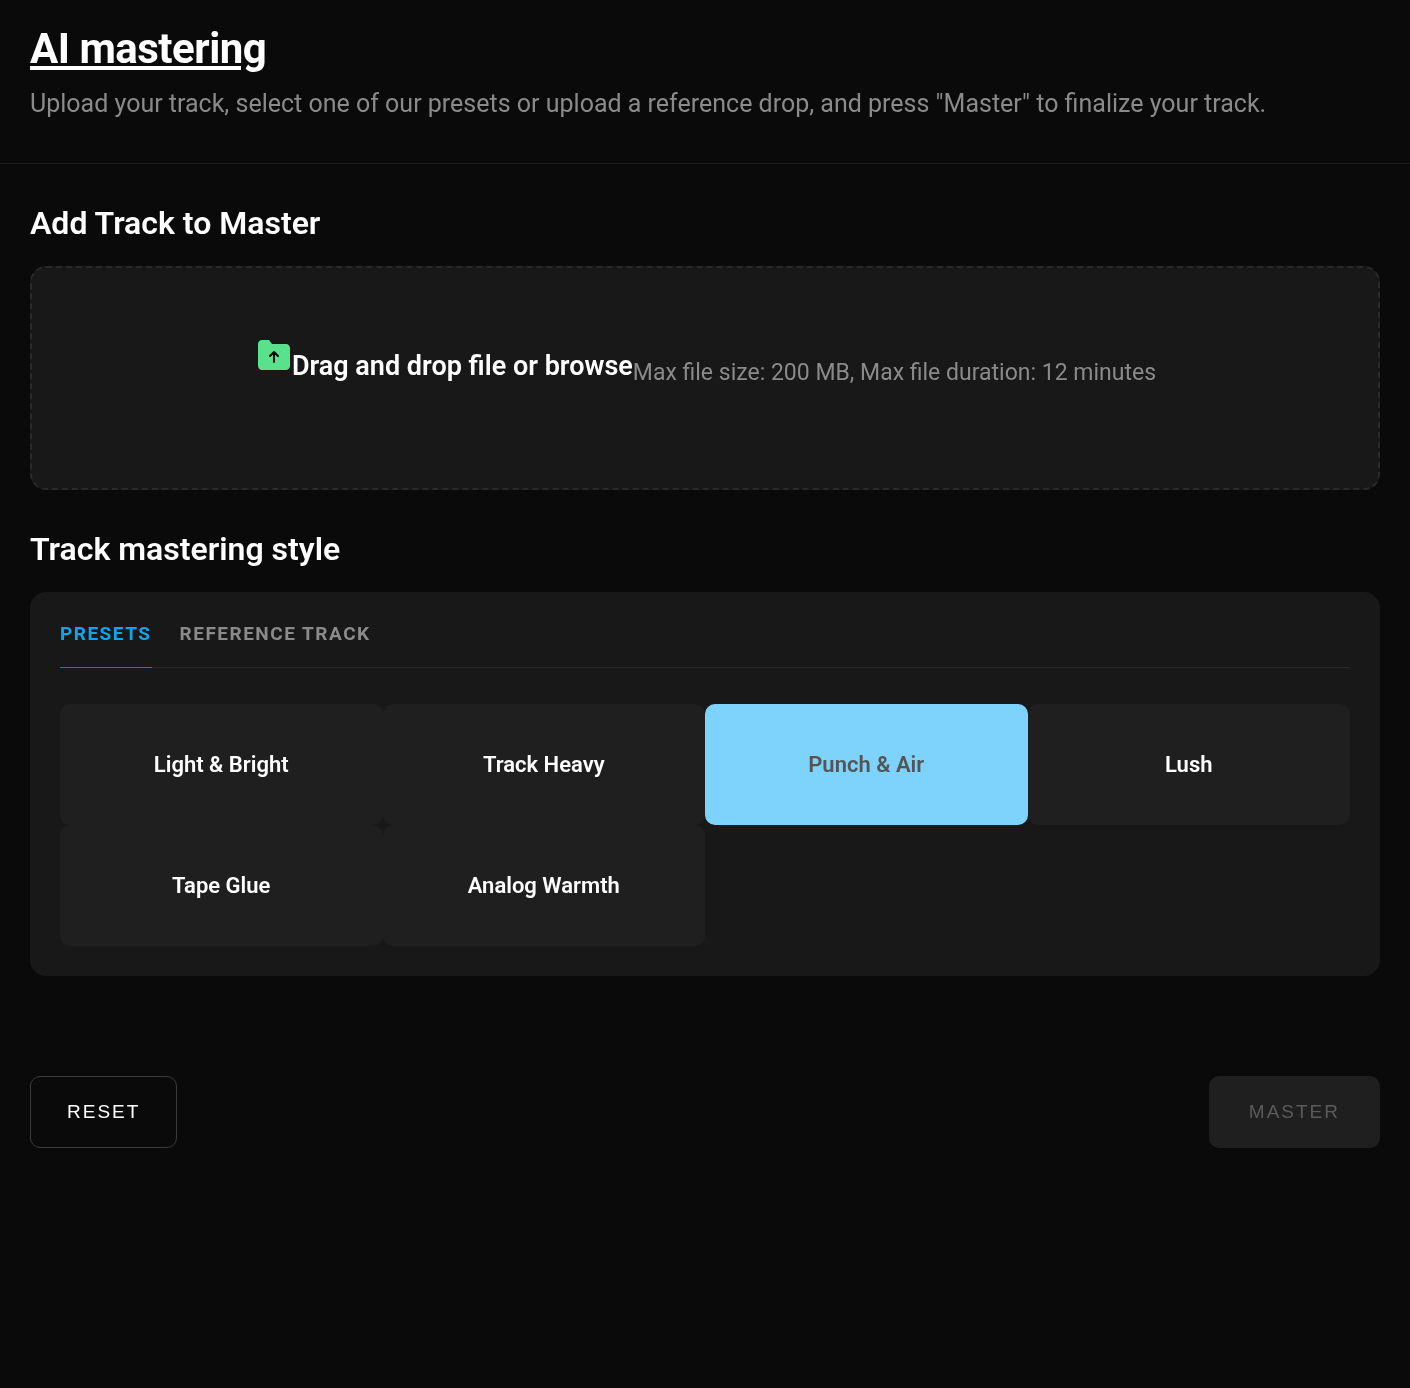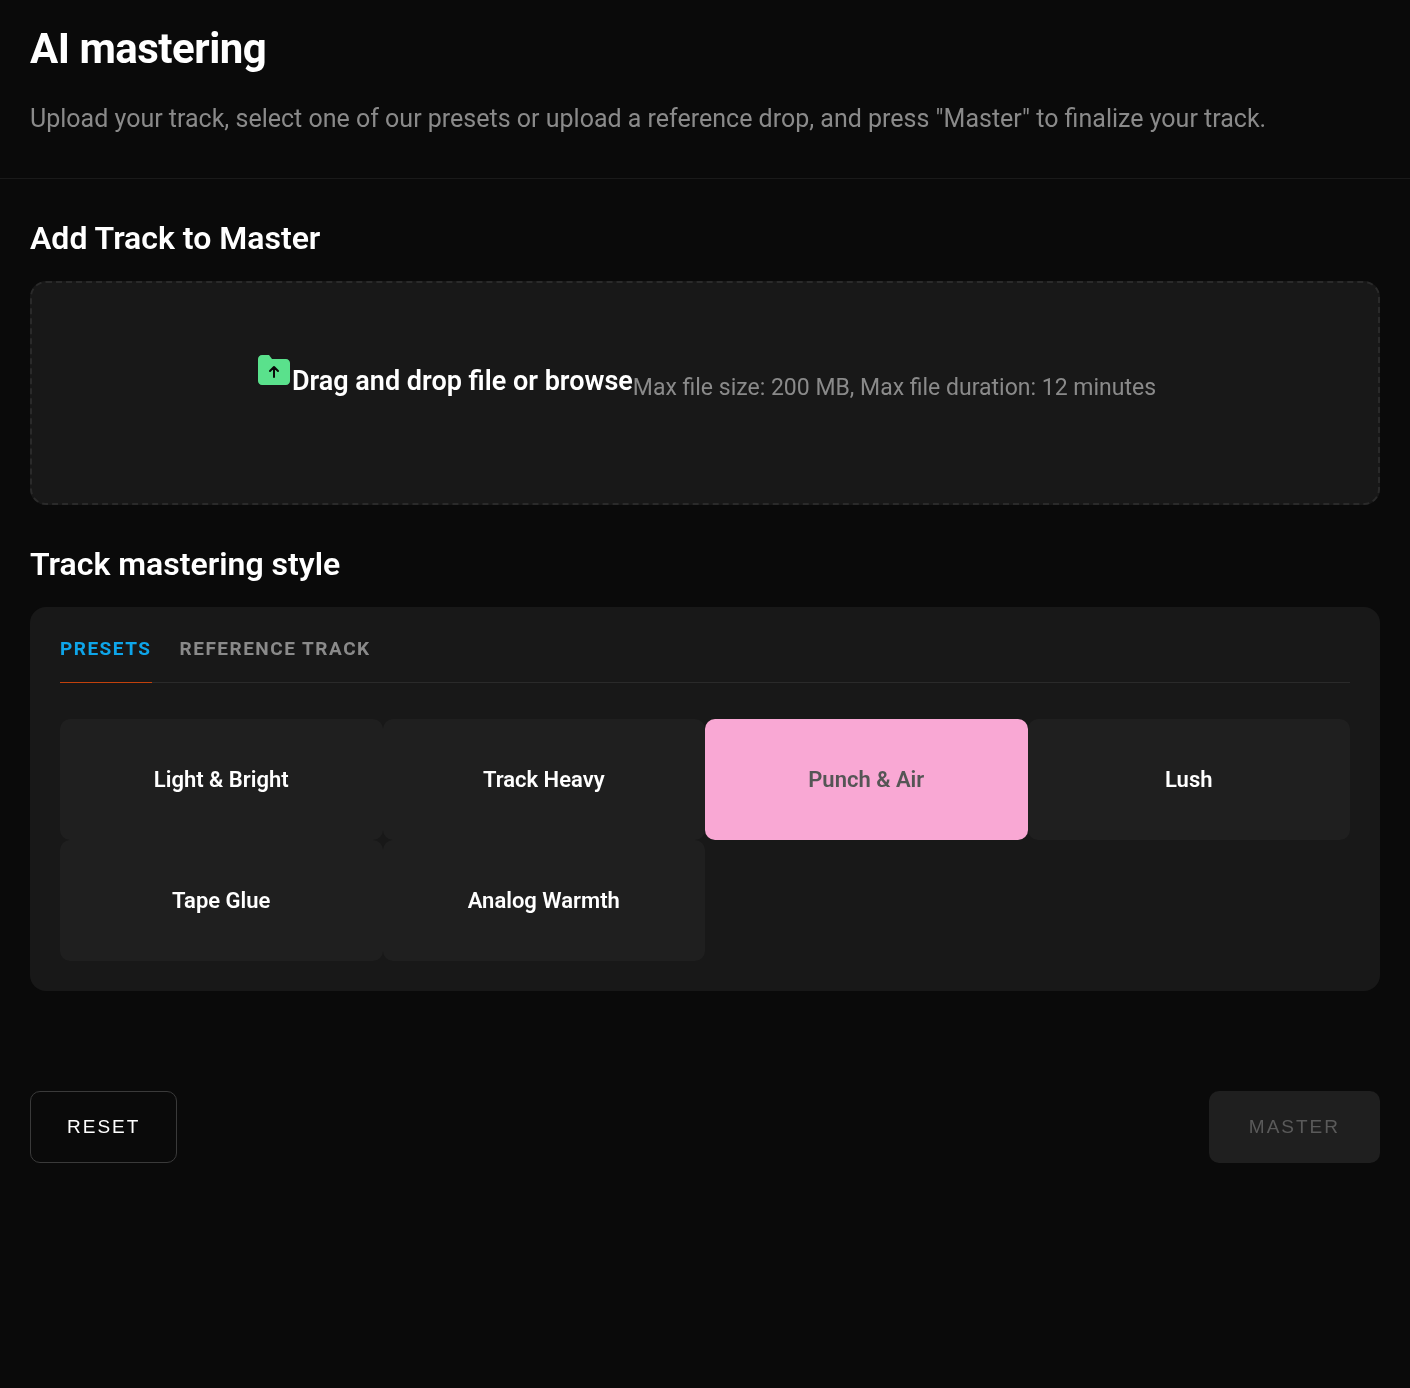--- a/index.html
+++ b/index.html
@@ -15,21 +15,22 @@
       min-height: 1388px;
     }
     .header-section {
       padding: 24px 30px 40px 30px;
       border-bottom: 1px solid #1a1a1a;
     }
     .page-title {
       font-size: 42px;
       font-weight: 700;
       letter-spacing: -0.5px;
-      margin-bottom: 27px;
+      margin-bottom: 12px;
+      text-decoration: underline;
     }
     .page-subtitle {
       font-size: 25px;
       color: #8a8a8a;
       line-height: 1.5;
       max-width: 1290px;
     }
     .content-section {
       padding: 40px 30px;
     }
@@ -101,21 +102,21 @@
       background: #1f1f1f;
       border-radius: 10px;
       padding: 48px 20px;
       text-align: center;
       font-size: 22px;
       font-weight: 600;
       cursor: pointer;
       color: #ffffff;
     }
     .preset-card.selected {
-      background: #f9a8d4;
+      background: #7dd3fc;
       color: #555555;
       text-align: center;
     }
     .footer-actions {
       display: flex;
       justify-content: space-between;
       padding: 60px 30px 30px 30px;
     }
     .btn {
       padding: 24px 36px;

